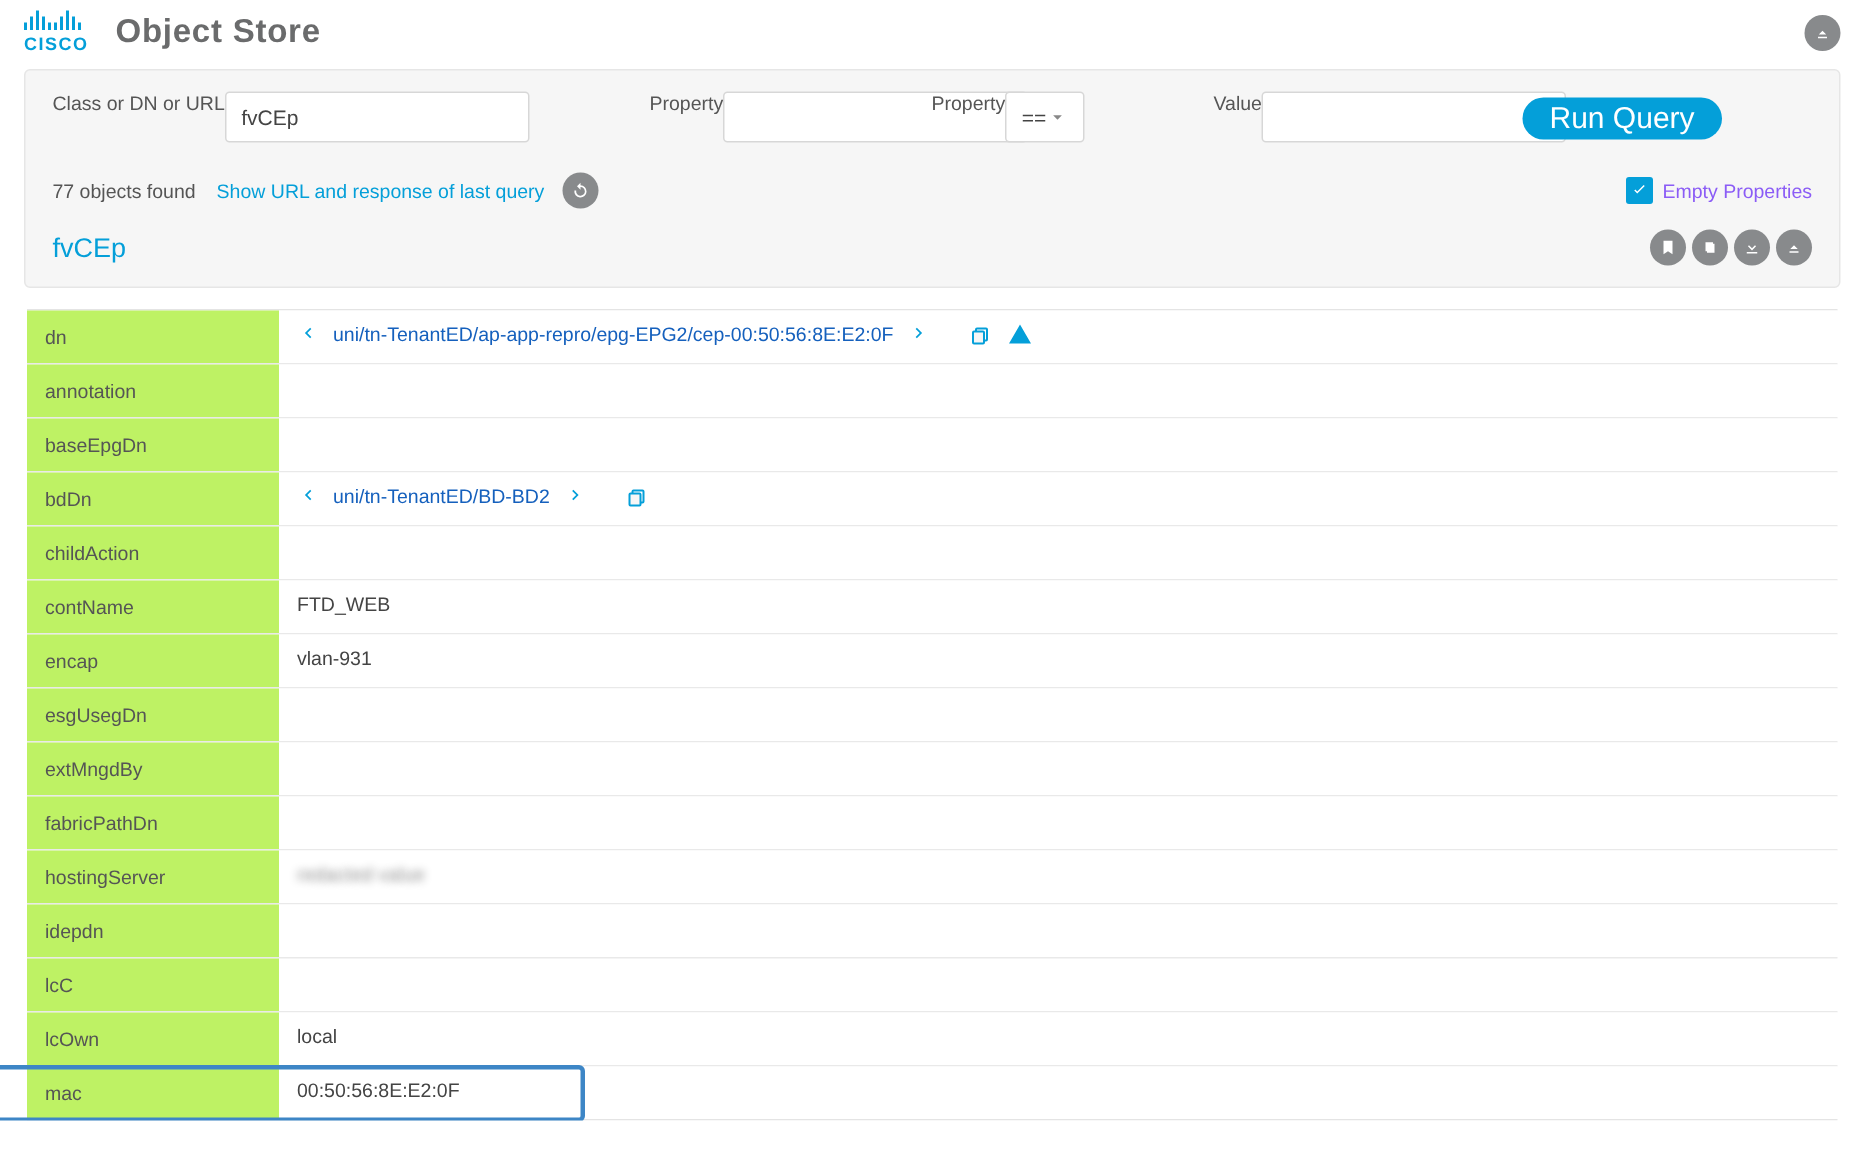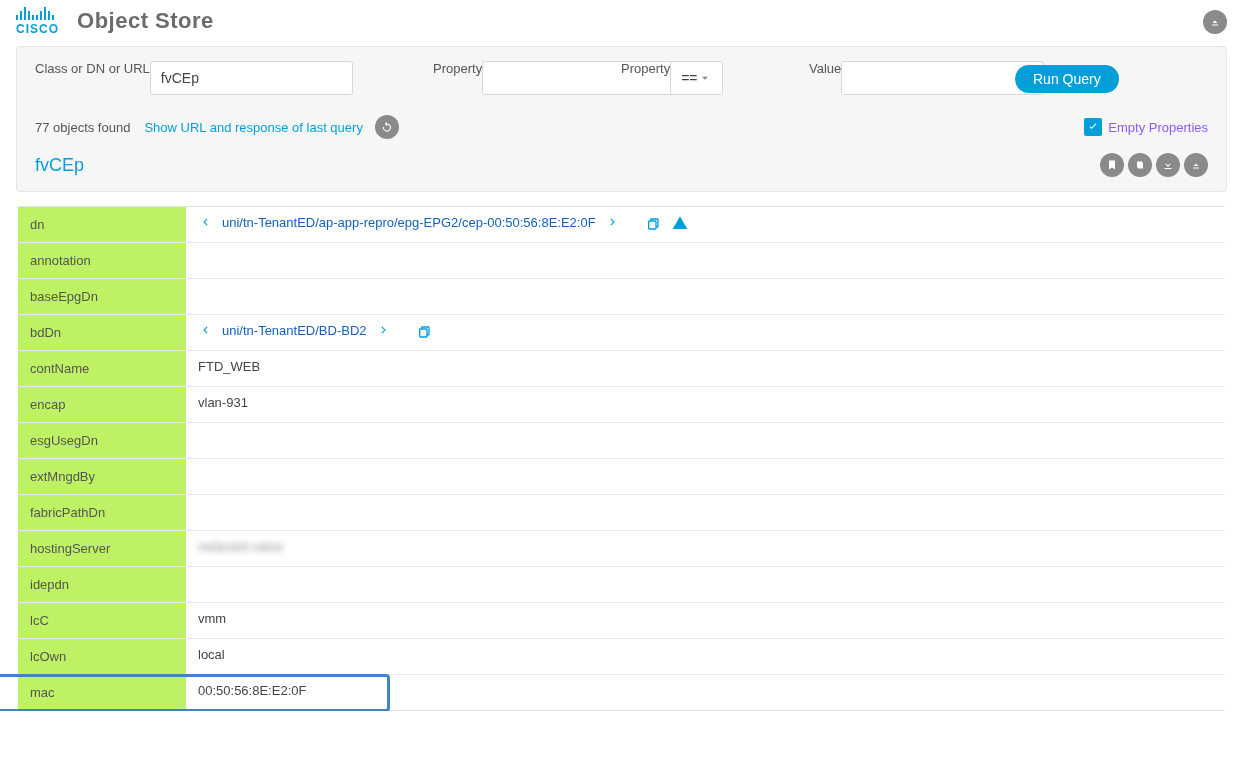--- a/index.html
+++ b/index.html
@@ -12,21 +12,21 @@
   .logo-text{color:#049fd9;font-weight:700;font-size:12px;letter-spacing:1px;margin-top:2px}
   .app-title{font-size:22px;font-weight:700;color:#6a6b6c;letter-spacing:0.5px}
   .top-circle{position:absolute;right:16px;top:10px;width:24px;height:24px;border-radius:50%;background:#888a8c;display:flex;align-items:center;justify-content:center}
   .top-circle svg{width:12px;height:12px}
   .main{background:#f6f6f6;border:1px solid #e6e6e6;border-radius:4px;padding:14px 18px;margin:4px 16px 0 16px}
   .query-row{display:flex;gap:12px;align-items:flex-end}
   .field-group{display:flex;flex-direction:row}
   .field-label{font-size:13px;color:#555;margin-bottom:6px}
   .text-input,.select-input{height:34px;border:1px solid #d7d7d7;border-radius:3px;background:#fff;padding:0 10px;font-size:14px;color:#444}
   .select-input{display:flex;align-items:center;justify-content:space-between;cursor:pointer}
-  .run-btn{height:28px;padding:0 18px;border:none;border-radius:14px;background:#049fd9;color:#fff;font-size:14px;cursor:pointer;margin-left:18px;margin-bottom:2px}
+  .run-btn{height:28px;padding:0 18px;border:none;border-radius:14px;background:#049fd9;color:#fff;font-size:20px;cursor:pointer;margin-left:18px;margin-bottom:2px}
   .status-row{display:flex;align-items:center;margin-top:20px}
   .count{color:#555;margin-right:14px}
   .link{color:#049fd9;cursor:pointer}
   .refresh-circle{width:24px;height:24px;border-radius:50%;background:#888a8c;display:flex;align-items:center;justify-content:center;margin-left:12px}
   .refresh-circle svg{width:14px;height:14px}
   .empty-prop{margin-left:auto;display:flex;align-items:center;gap:6px;color:#8b5cf6}
   .checkbox{width:18px;height:18px;background:#049fd9;display:flex;align-items:center;justify-content:center;border-radius:2px}
   .checkbox svg{width:12px;height:12px}
   .class-title{display:flex;align-items:center;justify-content:space-between;margin-top:14px}
   .class-name{color:#049fd9;font-size:18px}
@@ -200,20 +200,24 @@
           <span class="val-icon">
             <svg width="16" height="16" viewBox="0 0 24 24">
               <path fill="#049fd9" d="M8 3h12v14h-2V5H8zM4 7h12v14H4z" fill-opacity="0"></path>
               <rect x="7" y="6" width="11" height="12" rx="1" fill="none" stroke="#049fd9" stroke-width="2"></rect>
               <rect x="4" y="9" width="11" height="12" rx="1" fill="#f6f6f6" stroke="#049fd9" stroke-width="2"></rect>
             </svg>
           </span>
         </div>
       </div>
       <div class="row">
+        <div class="key">childAction</div>
+        <div class="val"></div>
+      </div>
+      <div class="row">
         <div class="key">contName</div>
         <div class="val">FTD_WEB</div>
       </div>
       <div class="row">
         <div class="key">encap</div>
         <div class="val">vlan-931</div>
       </div>
       <div class="row">
         <div class="key">esgUsegDn</div>
         <div class="val"></div>
@@ -229,21 +233,20 @@
       <div class="row">
         <div class="key">hostingServer</div>
         <div class="val blurred">redacted value</div>
       </div>
       <div class="row">
         <div class="key">idepdn</div>
         <div class="val"></div>
       </div>
       <div class="row">
         <div class="key">lcC</div>
-        <div class="val">vmm</div>
       </div>
       <div class="row">
         <div class="key">lcOwn</div>
         <div class="val">local</div>
       </div>
       <div class="row">
         <div class="key">mac</div>
         <div class="val">00:50:56:8E:E2:0F</div>
       </div>
       <div class="highlight-box"></div>

